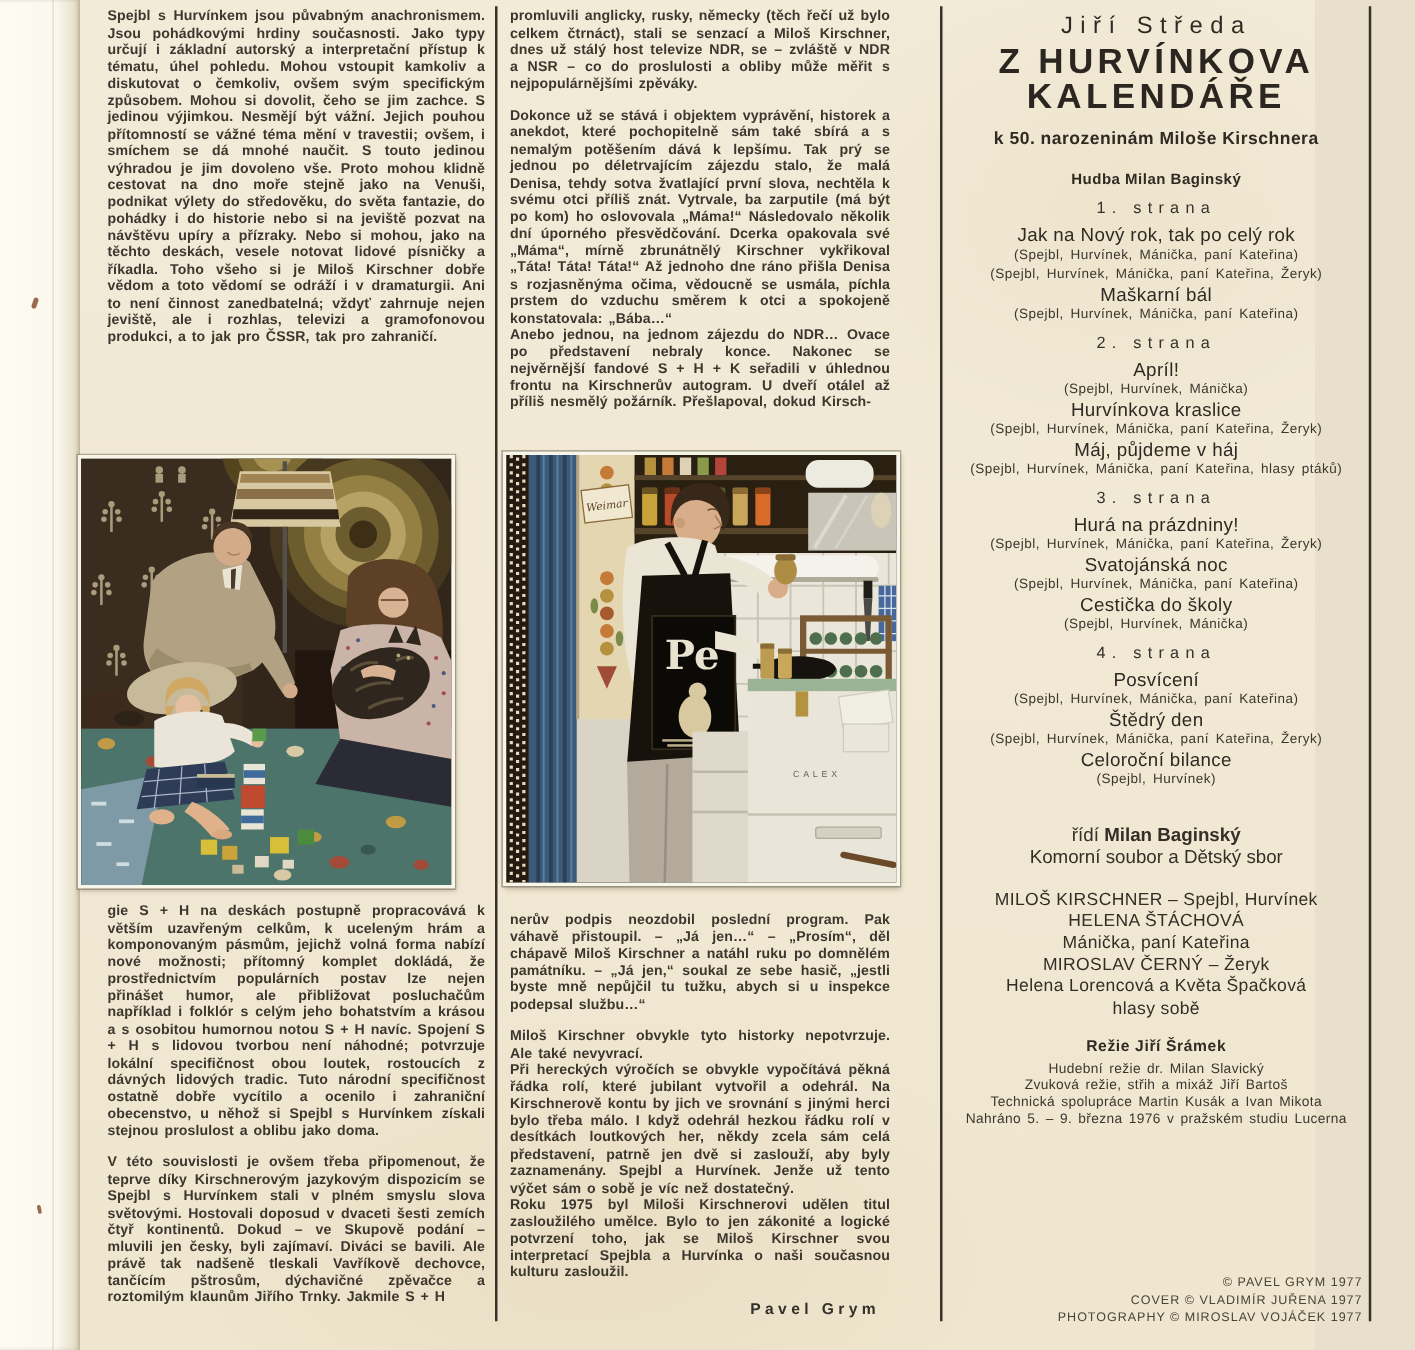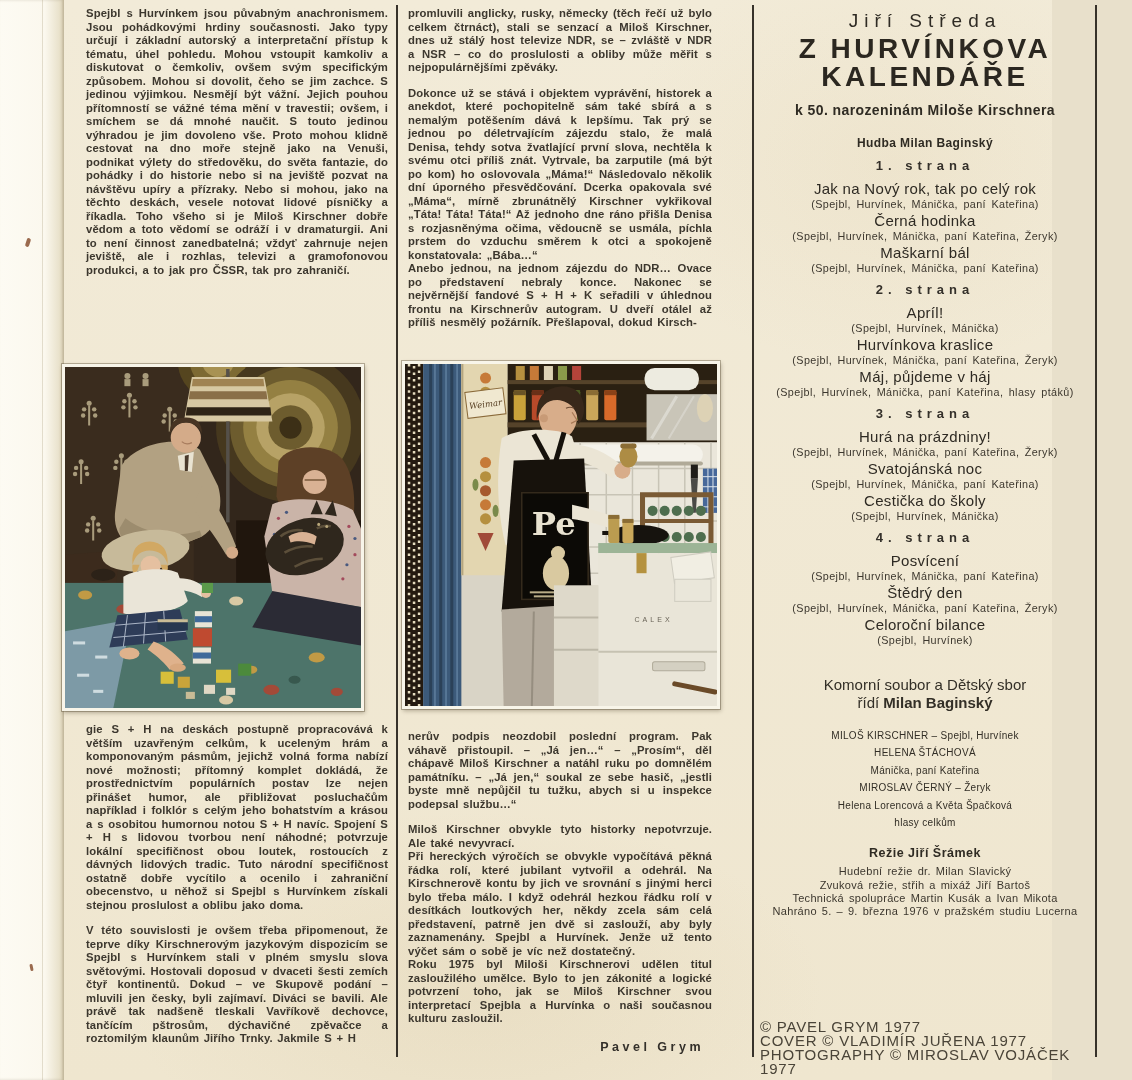--- a/index.html
+++ b/index.html
@@ -45,30 +45,30 @@
   .photo svg{display:block;}
   .photo1{left:62px;top:364px;width:296px;height:341px;}
   .photo2{left:402px;top:361px;width:312px;height:342px;}
   
   .colR{position:absolute;left:760px;top:8px;width:330px;text-align:center;color:#2f2b23;}
   .rc-author{font-size:19px;letter-spacing:6px;font-weight:400;color:#2f2b24;margin-top:2px;}
   .rc-title{font-size:28px;font-weight:700;letter-spacing:3.5px;line-height:28px;color:#2b2720;margin-top:3px;}
   .rc-dedication{font-size:14px;font-weight:700;margin-top:11px;letter-spacing:.4px;}
   .rc-music{font-size:12px;font-weight:700;margin-top:18px;letter-spacing:.4px;}
   .rc-sides{margin-top:4px;}
-  .rc-side-label{font-size:13px;letter-spacing:5px;margin:8px 0 8px;font-weight:700;color:#34302a;}
+  .rc-side-label{font-size:13px;letter-spacing:5px;margin:8px 0 8px;font-weight:400;color:#34302a;}
   .rc-track-title{font-size:15px;font-weight:400;line-height:16.5px;letter-spacing:.3px;color:#2e2a23;}
   .rc-track-cast{font-size:10.8px;line-height:12.5px;margin-bottom:3px;letter-spacing:.4px;word-spacing:2px;color:#3c372e;}
   .rc-ensemble{margin-top:30px;font-size:15px;line-height:17.5px;color:#332f27;}
   .rc-ensemble b{font-weight:700;}
-  .rc-cast{margin-top:16px;font-size:10px;line-height:17.4px;letter-spacing:.3px;color:#322e26;}
+  .rc-cast{margin-top:16px;font-size:14px;line-height:17.4px;letter-spacing:.3px;color:#322e26;}
   .rc-director{margin-top:15px;font-size:12.5px;font-weight:700;letter-spacing:.5px;}
   .rc-credits{margin-top:5px;font-size:11px;line-height:13.3px;letter-spacing:.3px;word-spacing:1.6px;color:#3c372e;}
-  .rc-copyright{position:absolute;left:760px;top:1020px;width:330px;text-align:left;
-    font-size:15px;line-height:14px;letter-spacing:.8px;color:#4a4438;}
+  .rc-copyright{position:absolute;left:760px;top:1020px;width:330px;text-align:right;
+    font-size:10px;line-height:14px;letter-spacing:.8px;color:#4a4438;}
 </style>
 </head>
 <body>
 
 <div class="page">
 
   <div class="edge-strip">
     <div class="edge-crease"></div>
     <div class="edge-mark m1"></div>
     <div class="edge-mark m2"></div>
@@ -483,21 +483,20 @@
     </div>
     <div class="rc-dedication">k 50. narozeninám Miloše Kirschnera</div>
     <div class="rc-music">Hudba Milan Baginský</div>
 
     <div class="rc-sides">
 
       <div>
         <div class="rc-side-label">1. strana</div>
         <div class="rc-track-title">Jak na Nový rok, tak po celý rok</div>
         <div class="rc-track-cast">(Spejbl, Hurvínek, Mánička, paní Kateřina)</div>
-        <div class="rc-track-title">Černá hodinka</div>
         <div class="rc-track-cast">(Spejbl, Hurvínek, Mánička, paní Kateřina, Žeryk)</div>
         <div class="rc-track-title">Maškarní bál</div>
         <div class="rc-track-cast">(Spejbl, Hurvínek, Mánička, paní Kateřina)</div>
       </div>
 
       <div>
         <div class="rc-side-label">2. strana</div>
         <div class="rc-track-title">Apríl!</div>
         <div class="rc-track-cast">(Spejbl, Hurvínek, Mánička)</div>
         <div class="rc-track-title">Hurvínkova kraslice</div>
@@ -521,31 +520,31 @@
         <div class="rc-track-title">Posvícení</div>
         <div class="rc-track-cast">(Spejbl, Hurvínek, Mánička, paní Kateřina)</div>
         <div class="rc-track-title">Štědrý den</div>
         <div class="rc-track-cast">(Spejbl, Hurvínek, Mánička, paní Kateřina, Žeryk)</div>
         <div class="rc-track-title">Celoroční bilance</div>
         <div class="rc-track-cast">(Spejbl, Hurvínek)</div>
       </div>
     </div>
 
     <div class="rc-ensemble">
+      <div><span>řídí </span><b>Milan Baginský</b></div>
       <div>Komorní soubor a Dětský sbor</div>
-      <div><span>řídí </span><b>Milan Baginský</b></div>
     </div>
 
     <div class="rc-cast">
       <div>MILOŠ KIRSCHNER – Spejbl, Hurvínek</div>
       <div>HELENA ŠTÁCHOVÁ</div>
       <div>Mánička, paní Kateřina</div>
       <div>MIROSLAV ČERNÝ – Žeryk</div>
       <div>Helena Lorencová a Květa Špačková</div>
-      <div>hlasy celkům</div>
+      <div>hlasy sobě</div>
     </div>
 
     <div class="rc-director">Režie Jiří Šrámek</div>
 
     <div class="rc-credits">
       <div>Hudební režie dr. Milan Slavický</div>
       <div>Zvuková režie, střih a mixáž Jiří Bartoš</div>
       <div>Technická spolupráce Martin Kusák a Ivan Mikota</div>
       <div>Nahráno 5. – 9. března 1976 v pražském studiu Lucerna</div>
     </div>

